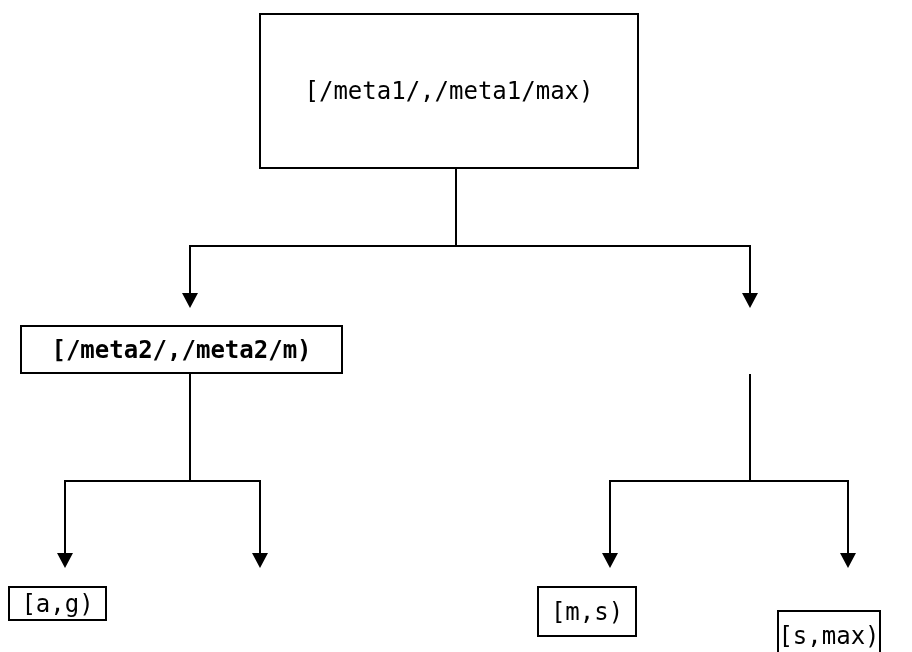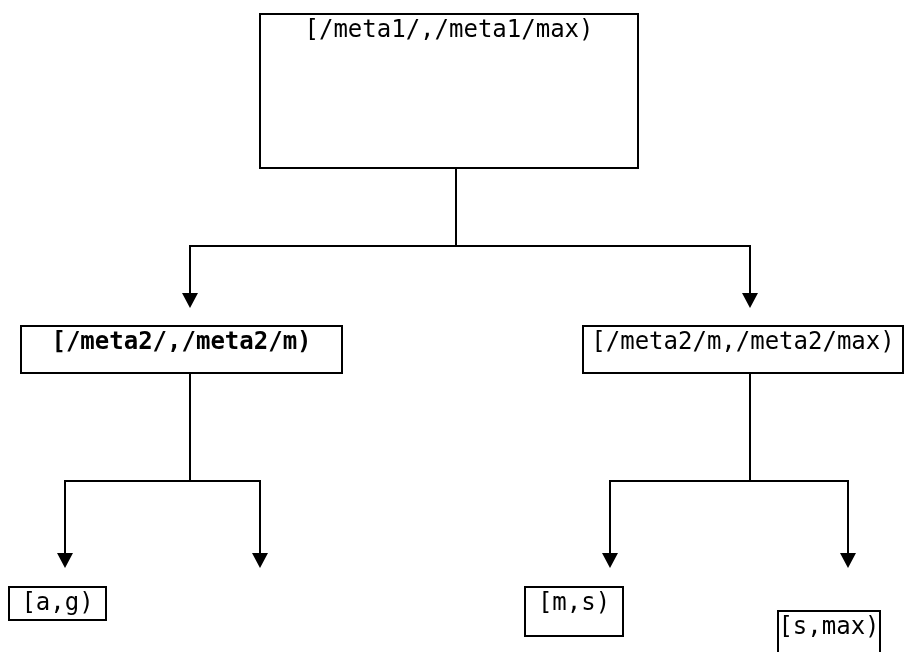--- a/index.html
+++ b/index.html
@@ -28,20 +28,21 @@
   .edges polygon {
     fill: #000000;
     stroke: none;
   }
   .node {
     position: absolute;
     box-sizing: border-box;
     border: 2px solid #000000;
     background: #ffffff;
     display: flex;
+    align-items: center;
     justify-content: center;
     font-family: "DejaVu Sans Mono", "Liberation Mono", monospace;
     font-size: 24px;
     color: #000000;
     white-space: nowrap;
   }
 </style>
 </head>
 <body>
 
@@ -72,30 +73,27 @@
   </svg>
 
   <div class="node" style="left:259px; top:13px; width:380px; height:156px;">
     <span>[/meta1/,/meta1/max)</span>
   </div>
 
   <div class="node" style="left:20px; top:325px; width:323px; height:49px;font-weight:bold;">
     <span>[/meta2/,/meta2/m)</span>
   </div>
 
-  <div class="node" style="left:582px; top:325px; width:322px; height:49px;">
-    <span>[/meta2/m,/meta2/max)</span>
-  </div>
 
   <div class="node" style="left:8px; top:586px; width:99px; height:35px;">
     <span>[a,g)</span>
   </div>
 
 
-  <div class="node" style="left:524px; top:586px; width:100px; height:51px;">
+  <div class="node" style="left:537px; top:586px; width:100px; height:51px;">
     <span>[m,s)</span>
   </div>
 
   <div class="node" style="left:777px; top:610px; width:104px; height:51px;">
     <span>[s,max)</span>
   </div>
 
 </div>
 
 </body></html>

